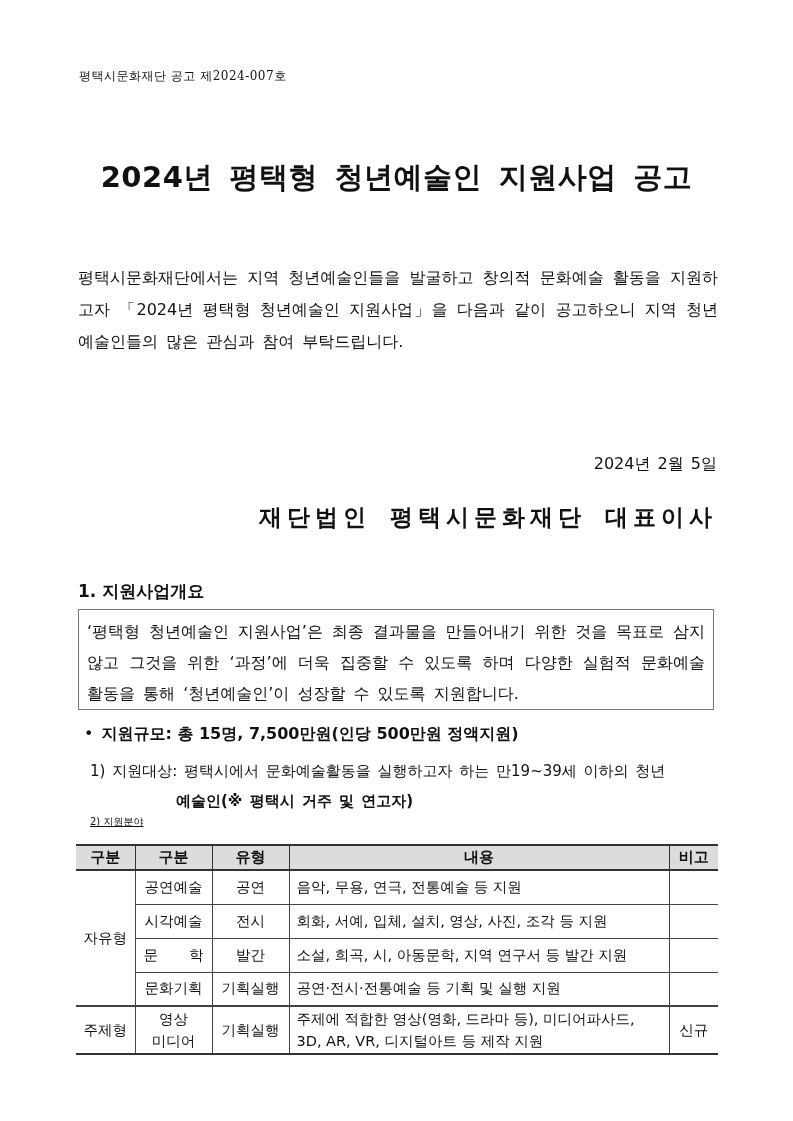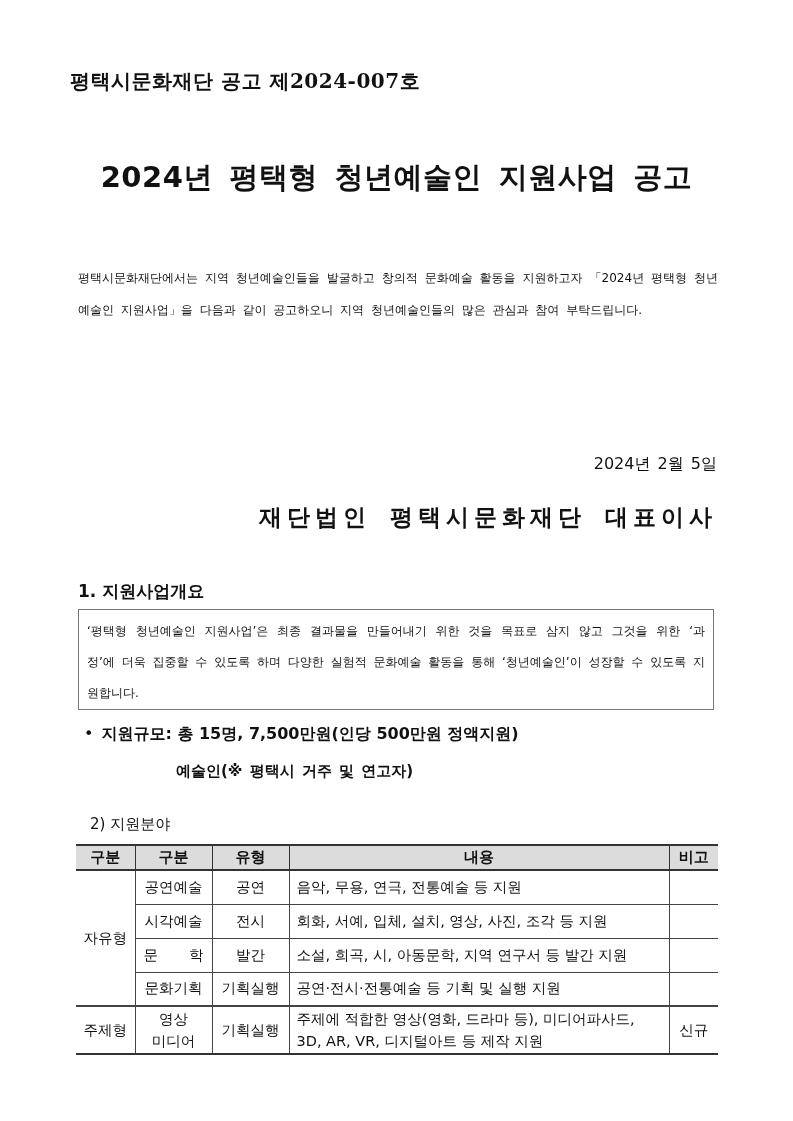--- a/index.html
+++ b/index.html
@@ -1,30 +1,30 @@
 <!DOCTYPE html>
 <html><head>
 <meta charset="utf-8">
 <style>
   * { box-sizing: border-box; margin: 0; padding: 0; }
   html, body { width: 793px; height: 1121px; background: #fff; }
   body { position: relative; font-family: "DejaVu Sans", sans-serif; color: #111; overflow: hidden; }
   .abs { position: absolute; }
-  .notice-no { left: 70px; top: 68px; font-family: "DejaVu Serif", serif; font-weight: bold; font-size: 20px; letter-spacing: 0.5px; }
+  .notice-no { left: 79px; top: 68px; font-family: "DejaVu Serif", serif; font-weight: normal; font-size: 12px; letter-spacing: 0.5px; }
   .title { left: 0; width: 793px; top: 158px; text-align: center; font-weight: bold; font-size: 29px; letter-spacing: 0.5px; word-spacing: 6px; }
-  .intro { left: 78px; width: 640px; top: 262px; font-size: 12px; line-height: 32px; text-align: justify; text-align-last: left; word-spacing: 3px; }
+  .intro { left: 78px; width: 640px; top: 262px; font-size: 16px; line-height: 32px; text-align: justify; text-align-last: left; word-spacing: 3px; }
   .date { right: 76px; top: 454px; font-size: 16px; word-spacing: 2px; }
   .signer { right: 76px; top: 502px; font-weight: bold; font-size: 23px; letter-spacing: 5px; word-spacing: 6px; }
   .sec-title { left: 78px; top: 580px; font-weight: bold; font-size: 17px; }
-  .summary-box { left: 78px; top: 609px; width: 636px; height: 101px; border: 1.5px solid #777; padding: 6px 8px; font-size: 12px; line-height: 31px; text-align: justify; text-align-last: left; word-spacing: 3px; }
+  .summary-box { left: 78px; top: 609px; width: 636px; height: 101px; border: 1.5px solid #777; padding: 6px 8px; font-size: 16px; line-height: 31px; text-align: justify; text-align-last: left; word-spacing: 3px; }
   .bullet { left: 84px; top: 724px; font-weight: bold; font-size: 16px; }
   .bullet .dot { margin-right: 8px; font-weight: normal; }
   .item1 { left: 90px; top: 756px; font-size: 15px; line-height: 30px; width: 630px; word-spacing: 2px; }
   .item1 .cont { padding-left: 86px; display: block; font-weight: bold; }
-  .item2 { left: 90px; top: 815px; font-size: 15px; }
+  .item2 { left: 90px; top: 815px; font-size: 10px; text-decoration: underline; }
   table.fields { position: absolute; left: 76px; top: 844px; width: 642px; border-collapse: collapse; font-size: 14.5px; }
   table.fields th { background: #dcdcdc; font-weight: bold; height: 25px; border-top: 2px solid #333; border-bottom: 2.5px solid #333; border-left: 1px solid #333; border-right: 1px solid #333; font-size: 15px; }
   table.fields th:first-child { border-left: none; }
   table.fields th:last-child { border-right: none; }
   table.fields td { border: 1px solid #444; height: 34px; text-align: center; vertical-align: middle; }
   table.fields td:first-child { border-left: none; }
   table.fields td:last-child { border-right: none; }
   table.fields td.content { text-align: left; padding-left: 7px; }
   table.fields tr.last td { border-bottom: 2.5px solid #333; height: 48px; line-height: 22px; }
   table.fields tr.grp-sep td { border-top: 2px solid #444; }
@@ -46,20 +46,21 @@
 
 <div class="abs summary-box">
   <span>‘평택형 청년예술인 지원사업’은 최종 결과물을 만들어내기 위한 것을 목표로 삼지 않고 그것을 위한 ‘과정’에 더욱 집중할 수 있도록 하며 다양한 실험적 문화예술 활동을 통해 ‘청년예술인’이 성장할 수 있도록 지원합니다.</span>
 </div>
 
 <div class="abs bullet">
   <span class="dot">•</span><span>지원규모: 총 15명, 7,500만원(인당 500만원 정액지원)</span>
 </div>
 
 <div class="abs item1">
+  <span>1) 지원대상: 평택시에서 문화예술활동을 실행하고자 하는 만19~39세 이하의 청년</span>
   <span class="cont">예술인(※ 평택시 거주 및 연고자)</span>
 </div>
 
 <div class="abs item2">2) 지원분야</div>
 
 <table class="fields">
   <colgroup>
     <col style="width:59px">
       <col style="width:77px">
       <col style="width:77px">

